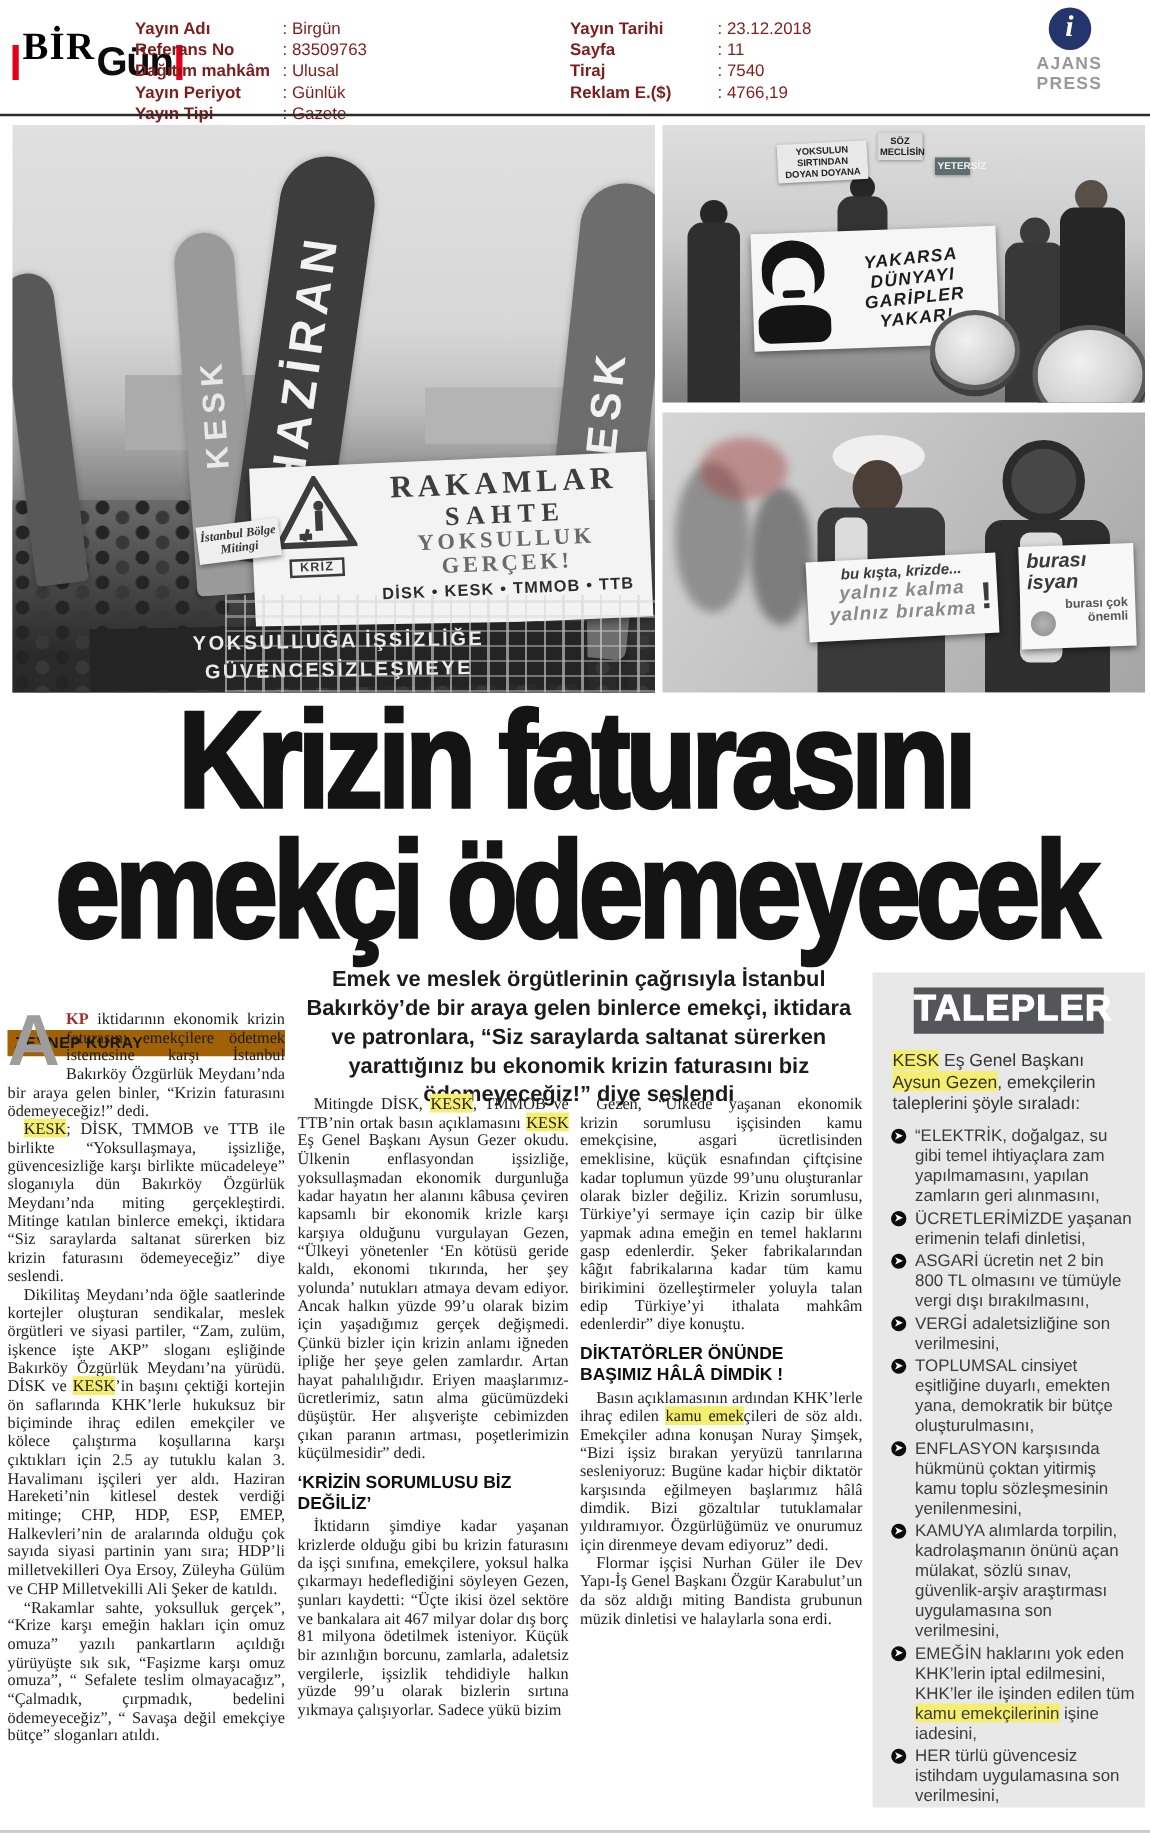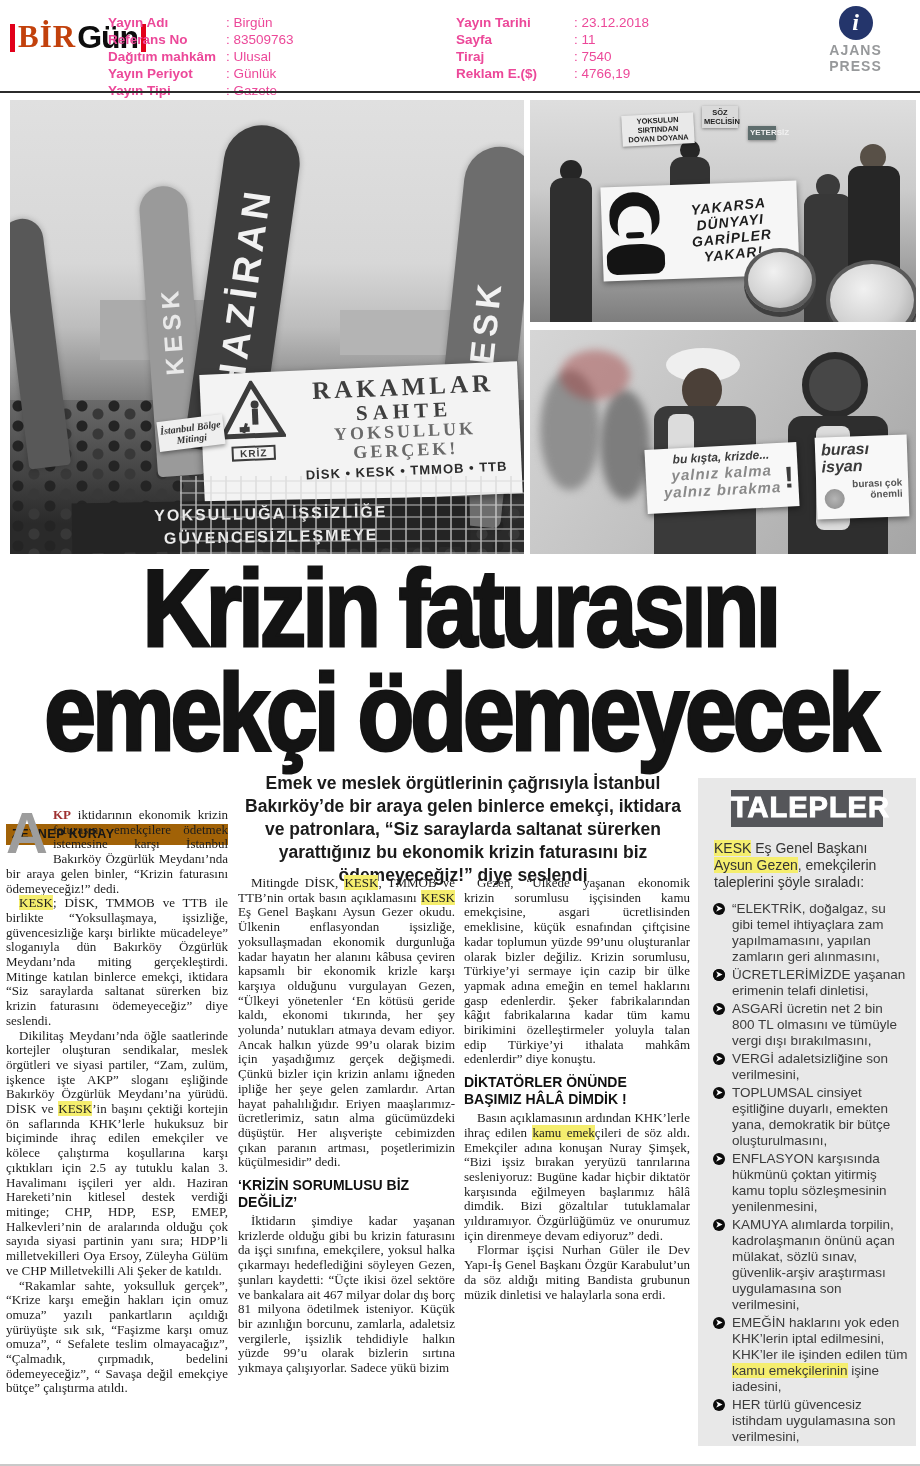--- a/index.html
+++ b/index.html
@@ -5,23 +5,23 @@
   * { margin:0; padding:0; box-sizing:border-box; }
   body { background:#888; font-family:"Liberation Sans", sans-serif; }
   #page {
     position:relative; width:920px; height:1466px; margin:0 auto;
     background:#fff; overflow:hidden; border-bottom:2px solid #c9c9c9;
   }
   
   .hdr-rule { position:absolute; left:0; top:91px; width:920px; height:2px; background:#2b2b2b; }
   .logo { position:absolute; left:10px; top:22px; display:flex; align-items:flex-end; }
   .logo .rbar { width:5px; height:28px; background:#e2001a; }
-  .logo .p1 { font-family:"Liberation Serif", serif; font-weight:bold; font-size:31px; line-height:30px; color:#c2410c; letter-spacing:1px; margin:0 1px 0 3px;}
+  .logo .p1 { font-family:"Liberation Serif", serif; font-weight:bold; font-size:31px; line-height:30px; color:#000000; letter-spacing:1px; margin:0 1px 12px 3px;}
   .logo .p2 { font-family:"Liberation Sans", sans-serif; font-weight:bold; font-size:32px; line-height:30px; color:#0d0d0d; letter-spacing:-1px; margin-right:3px;}
-  .hfields { position:absolute; top:14px; font-size:13.5px; color:#ec4899; }
+  .hfields { position:absolute; top:14px; font-size:13.5px; color:#7f1d1d; }
   .hfields.left { left:108px; }
   .hfields.right { left:456px; }
   .hrow { display:flex; line-height:17px; }
   .hlabel { width:118px; font-weight:bold; }
   .hval { font-weight:normal; }
   .ajans { position:absolute; right:12px; top:6px; width:105px; text-align:center; }
   .ajans .circ { width:34px; height:34px; margin:0 auto 2px; border-radius:50%; background:#24356b;
     color:#fff; font-family:"Liberation Serif", serif; font-style:italic; font-weight:bold;
     font-size:24px; line-height:32px; }
   .ajans .txt { color:#97999b; font-weight:bold; font-size:14px; letter-spacing:1px; }
@@ -301,21 +301,21 @@
     <div>emekçi ödemeyecek</div>
   </div>
 
   <div class="byline">ZEYNEP KURAY</div>
   <div class="standfirst">Emek ve meslek örgütlerinin çağrısıyla İstanbul Bakırköy’de bir araya gelen binlerce emekçi, iktidara ve patronlara, “Siz saraylarda saltanat sürerken yarattığınız bu ekonomik krizin faturasını biz ödemeyeceğiz!” diye seslendi</div>
 
   <div class="col col1">
     <p><span class="dropcap">A</span><span class="akp-kp">KP</span><span> iktidarının ekonomik krizin faturasını emekçilere ödetmek istemesine karşı İstanbul Bakırköy Özgürlük Meydanı’nda bir araya gelen binler, “Krizin faturasını ödemeyeceğiz!” dedi.</span></p>
     <p class="ind"><span class="hl">KESK</span><span>; DİSK, TMMOB ve TTB ile birlikte “Yoksullaşmaya, işsizliğe, güvencesizliğe karşı birlikte mücadeleye” sloganıyla dün Bakırköy Özgürlük Meydanı’nda miting gerçekleştirdi. Mitinge katılan binlerce emekçi, iktidara “Siz saraylarda saltanat sürerken biz krizin faturasını ödemeyeceğiz” diye seslendi.</span></p>
     <p class="ind"><span>Dikilitaş Meydanı’nda öğle saatlerinde kortejler oluşturan sendikalar, meslek örgütleri ve siyasi partiler, “Zam, zulüm, işkence işte AKP” sloganı eşliğinde Bakırköy  Özgürlük Meydanı’na yürüdü.  DİSK ve  </span><span class="hl">KESK</span><span>’in başını çektiği kortejin ön saflarında KHK’lerle hukuksuz bir biçiminde ihraç edilen emekçiler  ve kölece çalıştırma koşullarına karşı çıktıkları için 2.5 ay tutuklu kalan 3. Havalimanı işçileri yer aldı. Haziran Hareketi’nin kitlesel destek verdiği mitinge; CHP, HDP, ESP, EMEP, Halkevleri’nin de aralarında olduğu çok sayıda siyasi partinin yanı sıra; HDP’li milletvekilleri Oya Ersoy, Züleyha  Gülüm  ve CHP Milletvekilli Ali Şeker de katıldı.</span></p>
-    <p class="ind">“Rakamlar sahte, yoksulluk gerçek”, “Krize karşı emeğin hakları için omuz omuza” yazılı pankartların açıldığı yürüyüşte sık sık, “Faşizme karşı omuz omuza”,  “ Sefalete teslim olmayacağız”, “Çalmadık, çırpmadık, bedelini ödemeyeceğiz”, “ Savaşa değil emekçiye bütçe” çalıştırma atıldı.</p>
+    <p class="ind">“Rakamlar sahte, yoksulluk gerçek”, “Krize karşı emeğin hakları için omuz omuza” yazılı pankartların açıldığı yürüyüşte sık sık, “Faşizme karşı omuz omuza”,  “ Sefalete teslim olmayacağız”, “Çalmadık, çırpmadık, bedelini ödemeyeceğiz”, “ Savaşa değil emekçiye bütçe” sloganları atıldı.</p>
   </div>
 
   <div class="col col2">
     <p class="ind"><span>Mitingde DİSK, </span><span class="hl">KESK</span><span>, TMMOB ve TTB’nin ortak basın açıklamasını </span><span class="hl">KESK</span><span> Eş Genel Başkanı Aysun Gezer okudu. Ülkenin enflasyondan işsizliğe, yoksullaşmadan ekonomik durgunluğa kadar hayatın her alanını kâbusa çeviren kapsamlı bir ekonomik krizle karşı karşıya olduğunu vurgulayan Gezen, “Ülkeyi yönetenler ‘En kötüsü geride kaldı, ekonomi tıkırında, her şey yolunda’ nutukları atmaya devam ediyor. Ancak halkın yüzde 99’u olarak bizim için yaşadığımız gerçek değişmedi. Çünkü bizler için krizin anlamı iğneden ipliğe her şeye gelen zamlardır. Artan hayat pahalılığıdır. Eriyen maaşlarımız-ücretlerimiz, satın alma gücümüzdeki düşüştür. Her alışverişte cebimizden çıkan paranın artması,  poşetlerimizin küçülmesidir” dedi.</span></p>
     <div class="subhead">‘KRİZİN SORUMLUSU BİZ DEĞİLİZ’</div>
     <p class="ind">İktidarın şimdiye kadar yaşanan krizlerde olduğu gibi bu krizin faturasını da işçi sınıfına, emekçilere, yoksul halka çıkarmayı hedeflediğini söyleyen Gezen, şunları kaydetti: “Üçte ikisi özel sektöre ve bankalara ait 467 milyar dolar dış borç 81 milyona ödetilmek isteniyor. Küçük bir azınlığın borcunu, zamlarla, adaletsiz vergilerle, işsizlik tehdidiyle halkın yüzde 99’u olarak bizlerin sırtına yıkmaya çalışıyorlar. Sadece yükü bizim</p>
   </div>
 
   <div class="col col3">
     <p class="ind">Gezen, “Ülkede yaşanan ekonomik krizin sorumlusu işçisinden kamu emekçisine, asgari ücretlisinden emeklisine, küçük esnafından çiftçisine kadar toplumun yüzde 99’unu oluşturanlar olarak bizler değiliz. Krizin sorumlusu, Türkiye’yi sermaye için cazip bir ülke yapmak adına emeğin en temel haklarını gasp edenlerdir. Şeker fabrikalarından kâğıt fabrikalarına kadar tüm kamu birikimini özelleştirmeler yoluyla talan edip Türkiye’yi ithalata mahkâm edenlerdir” diye konuştu.</p>

